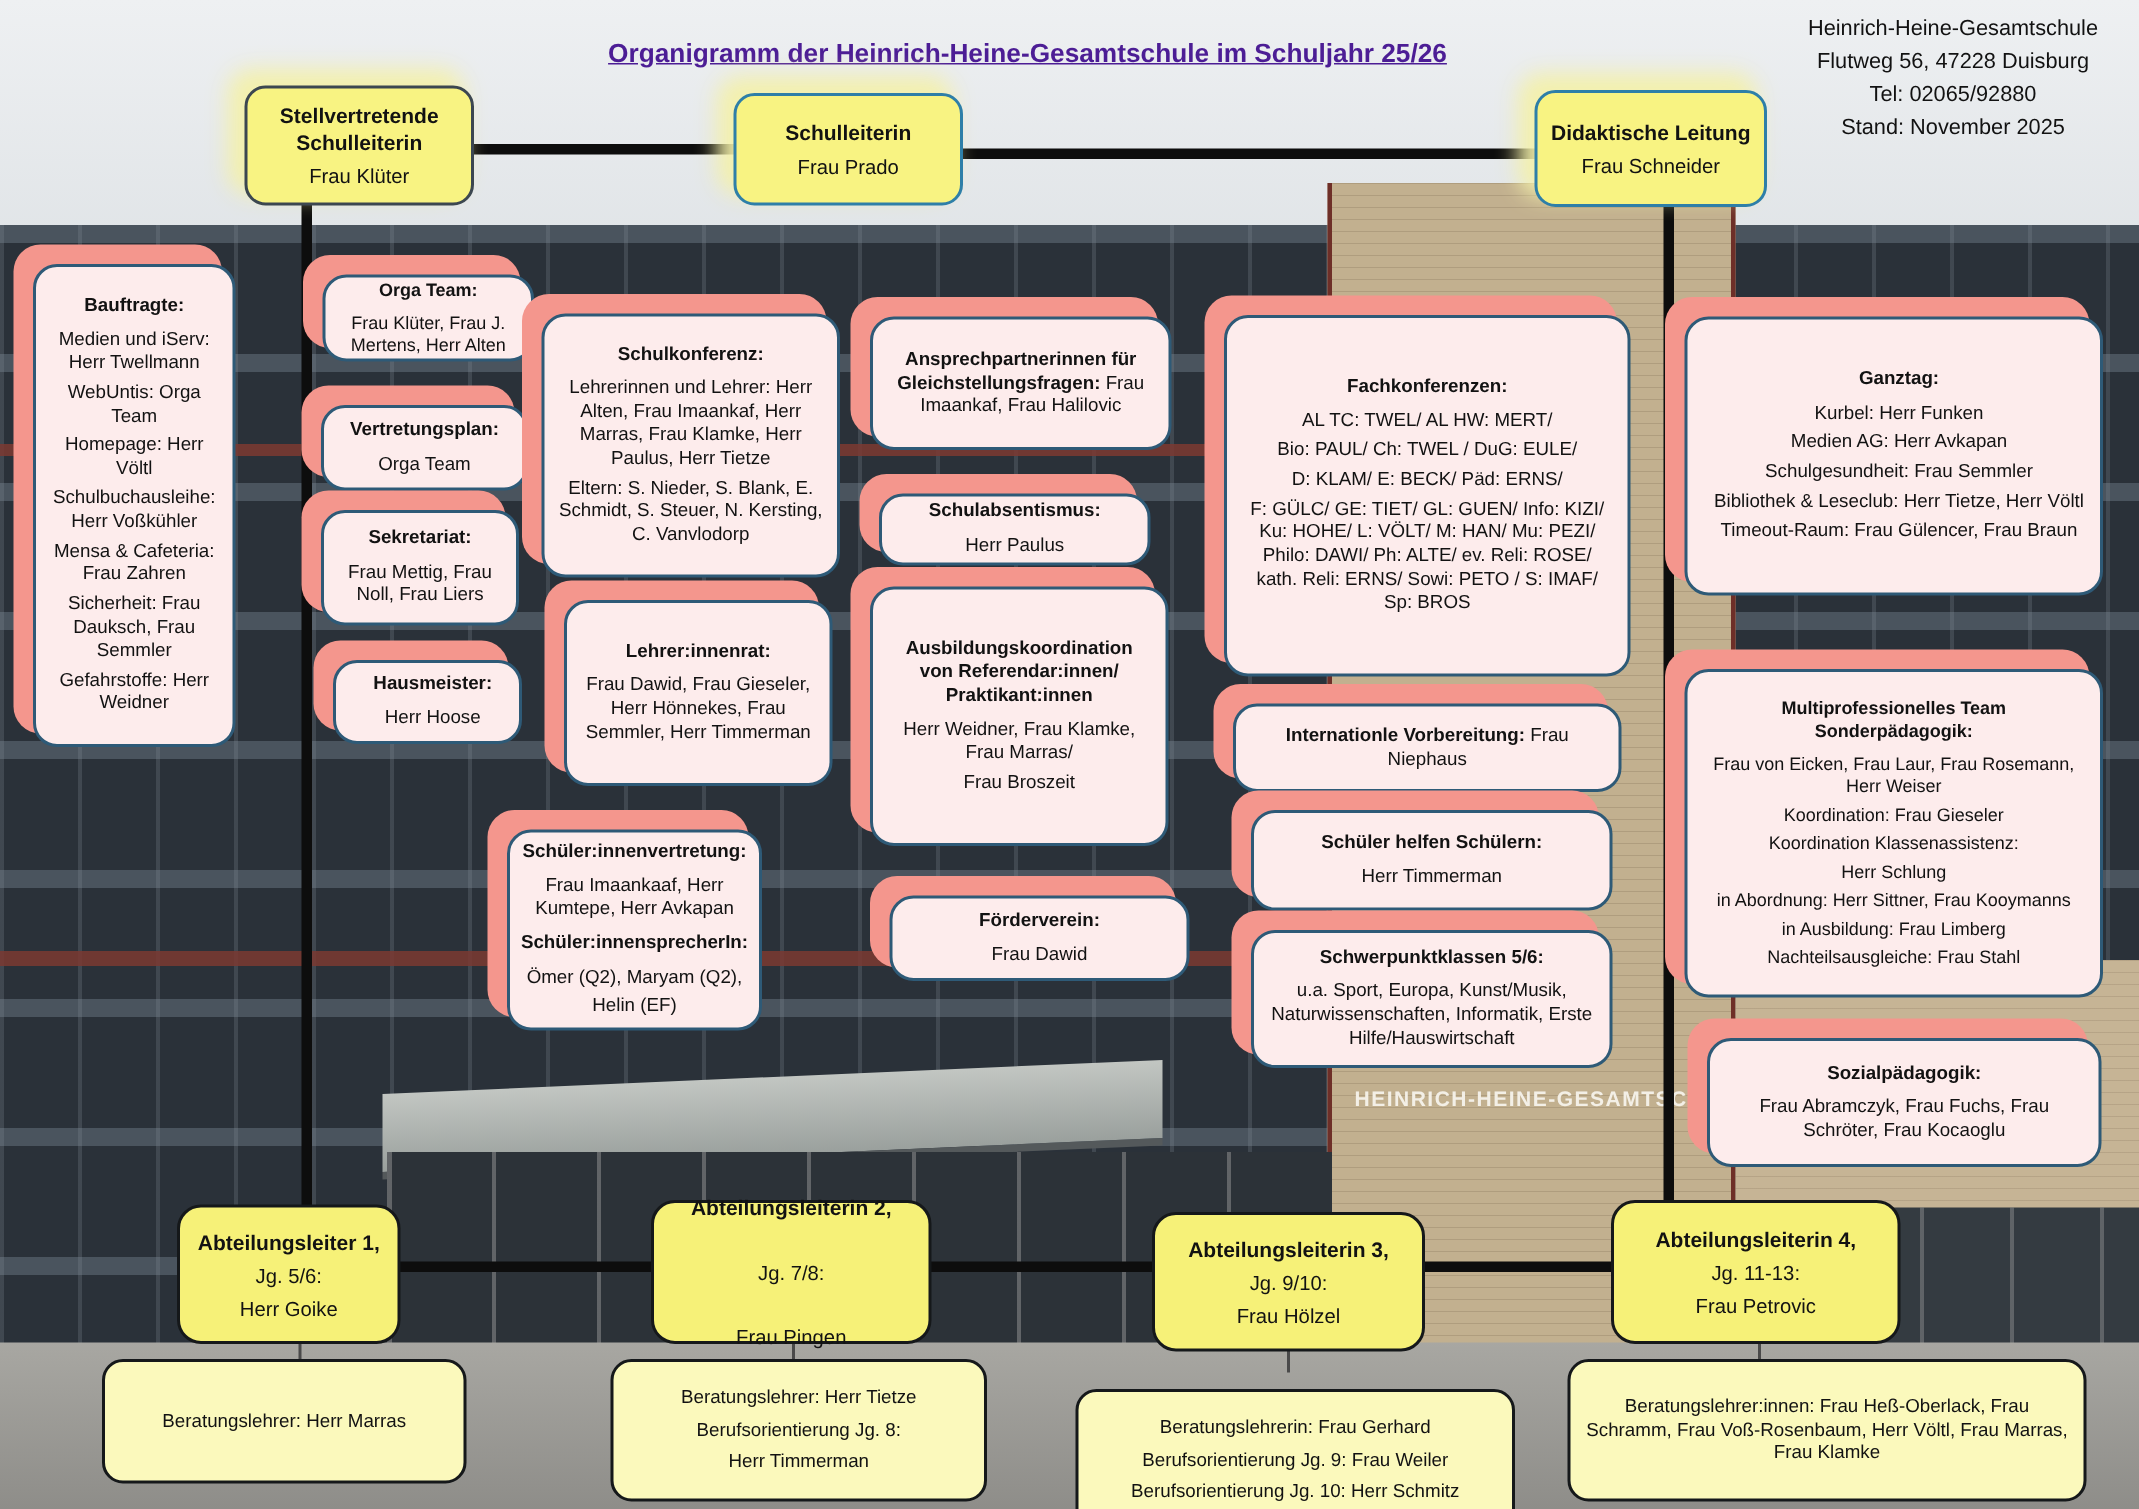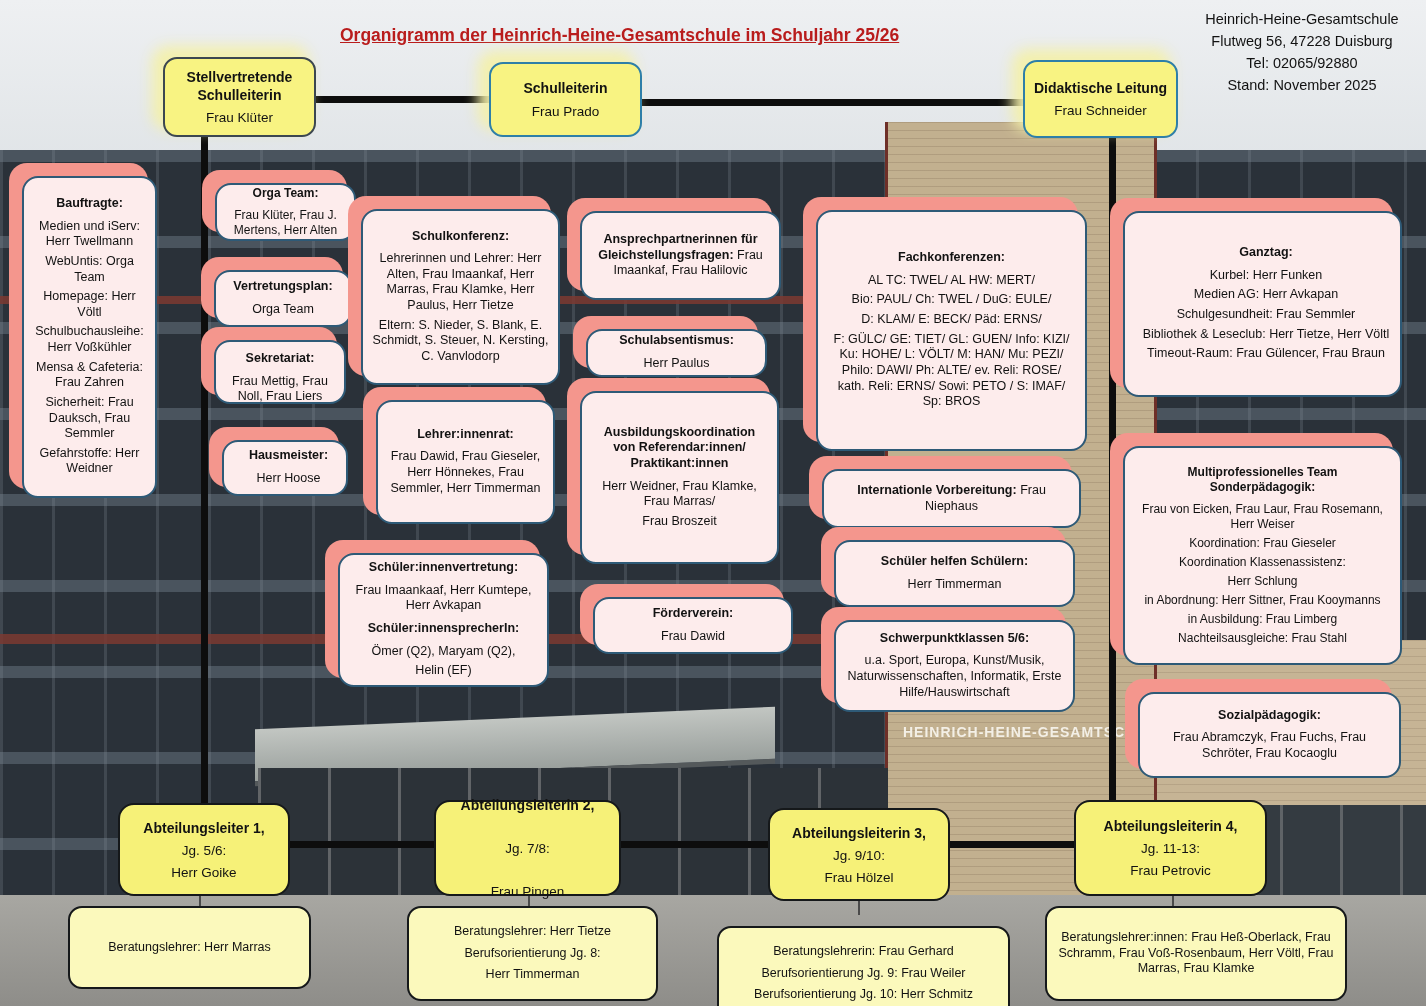--- a/index.html
+++ b/index.html
@@ -55,22 +55,22 @@
     display:flex;flex-direction:column;justify-content:center;align-items:center;text-align:center;
     z-index:3;padding:4px 8px;box-sizing:border-box;}
   .dtitle{font-weight:bold;font-size:14px;}
   .dline{font-size:13.5px;margin-top:7px;}
   .advisor-box{position:absolute;background:#fbf9bc;border:2px solid #15181a;border-radius:14px;
     display:flex;flex-direction:column;justify-content:center;align-items:center;text-align:center;
     z-index:3;padding:4px 10px;box-sizing:border-box;}
   .advisor-box .bline{font-size:12.5px;margin:3px 0;}
 
   
-  .page-title{position:absolute;left:340px;top:25px;width:690px;font-size:17.5px;
-    font-weight:bold;text-decoration:underline;color:#b91c1c;z-index:3;}
+  .page-title{position:absolute;left:340px;top:25px;width:690px;text-align:center;font-size:17.5px;
+    font-weight:bold;text-decoration:underline;color:#4c1d95;z-index:3;}
   .contact{position:absolute;right:8px;top:8px;width:232px;text-align:center;z-index:3;}
   .contact .bline{font-size:14.5px;margin:0;line-height:22px;}
 </style>
 </head>
 <body>
 
 <div id="stage">
 
   <div class="bg bg-sky"></div>
   <div class="bg bg-facade"></div>
@@ -132,21 +132,21 @@
     <div class="plines">
         <p class="bline">Orga Team</p>
       </div>
   </div>
   <div class="panel small" style="left:215px;top:183px;width:141px;height:58px;">
     <div class="ptitle">Orga Team:</div>
     <div class="plines">
         <p class="bline">Frau Klüter, Frau J. Mertens, Herr Alten</p>
       </div>
   </div>
-  <div class="panel" style="left:214px;top:340px;width:132px;height:64px;justify-content:space-between;">
+  <div class="panel" style="left:214px;top:340px;width:132px;height:77px;">
     <div class="ptitle">Sekretariat:</div>
     <div class="plines">
         <p class="bline">Frau Mettig, Frau Noll, Frau Liers</p>
       </div>
   </div>
   <div class="panel" style="left:222px;top:440px;width:126px;height:56px;padding-left:16px;">
     <div class="ptitle">Hausmeister:</div>
     <div class="plines">
         <p class="bline">Herr Hoose</p>
       </div>
@@ -158,21 +158,21 @@
         <p class="bline">Lehrerinnen und Lehrer: Herr Alten, Frau Imaankaf, Herr Marras, Frau Klamke, Herr Paulus, Herr Tietze</p>
         <p class="bline">Eltern: S. Nieder, S. Blank, E. Schmidt, S. Steuer, N. Kersting, C. Vanvlodorp</p>
       </div>
   </div>
   <div class="panel" style="left:376px;top:400px;width:179px;height:124px;">
     <div class="ptitle">Lehrer:innenrat:</div>
     <div class="plines">
         <p class="bline">Frau Dawid, Frau Gieseler, Herr Hönnekes, Frau Semmler, Herr Timmerman</p>
       </div>
   </div>
-  <div class="panel" style="left:338px;top:553px;width:211px;height:134px;text-align:center;">
+  <div class="panel" style="left:338px;top:553px;width:170px;height:134px;text-align:center;">
     <div class="ptitle">Schüler:innenvertretung:</div>
     <div class="plines">
         <p class="bline">Frau Imaankaaf, Herr Kumtepe, Herr Avkapan</p>
       </div>
     <div class="ptitle">Schüler:innensprecherIn:</div>
     <div class="plines">
         <p class="bline">Ömer (Q2), Maryam (Q2),</p>
         <p class="bline">Helin (EF)</p>
       </div>
   </div>
@@ -247,21 +247,21 @@
         <p class="bline">Nachteilsausgleiche: Frau Stahl</p>
       </div>
   </div>
   <div class="panel" style="left:1138px;top:692px;width:263px;height:86px;">
     <div class="ptitle">Sozialpädagogik:</div>
     <div class="plines">
         <p class="bline">Frau Abramczyk, Frau Fuchs, Frau Schröter, Frau Kocaoglu</p>
       </div>
   </div>
 
-  <div class="dept-box" style="left:118px;top:803px;width:172px;height:93px;">
+  <div class="dept-box" style="left:118px;top:803px;width:149px;height:93px;">
     <div class="dtitle">Abteilungsleiter 1,</div>
     <div class="dline">Jg. 5/6:</div>
     <div class="dline">Herr Goike</div>
   </div>
   <div class="advisor-box" style="left:68px;top:906px;width:243px;height:83px;">
       <p class="bline">Beratungslehrer: Herr Marras</p>
     </div>
 
   <div class="dept-box" style="left:434px;top:800px;width:187px;height:96px;gap:21px;">
     <div class="dtitle">Abteilungsleiterin 2,</div>
@@ -283,17 +283,17 @@
       <p class="bline">Beratungslehrerin: Frau Gerhard</p>
       <p class="bline">Berufsorientierung Jg. 9: Frau Weiler</p>
       <p class="bline">Berufsorientierung Jg. 10: Herr Schmitz</p>
     </div>
 
   <div class="dept-box" style="left:1074px;top:800px;width:193px;height:96px;">
     <div class="dtitle">Abteilungsleiterin 4,</div>
     <div class="dline">Jg. 11-13:</div>
     <div class="dline">Frau Petrovic</div>
   </div>
-  <div class="advisor-box" style="left:1045px;top:906px;width:302px;height:95px;">
+  <div class="advisor-box" style="left:1045px;top:906px;width:346px;height:95px;">
       <p class="bline">Beratungslehrer:innen: Frau Heß-Oberlack, Frau Schramm, Frau Voß-Rosenbaum, Herr Völtl, Frau Marras, Frau Klamke</p>
     </div>
 
 </div>
 
 </body></html>

